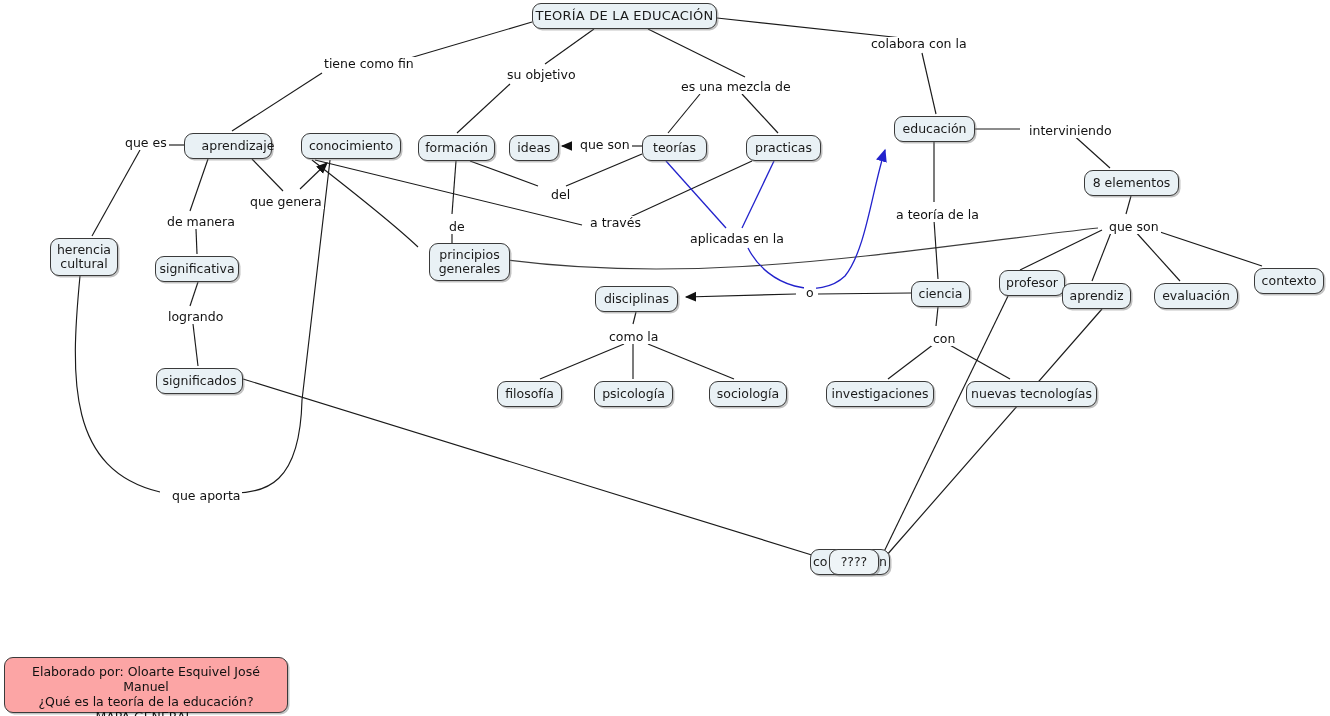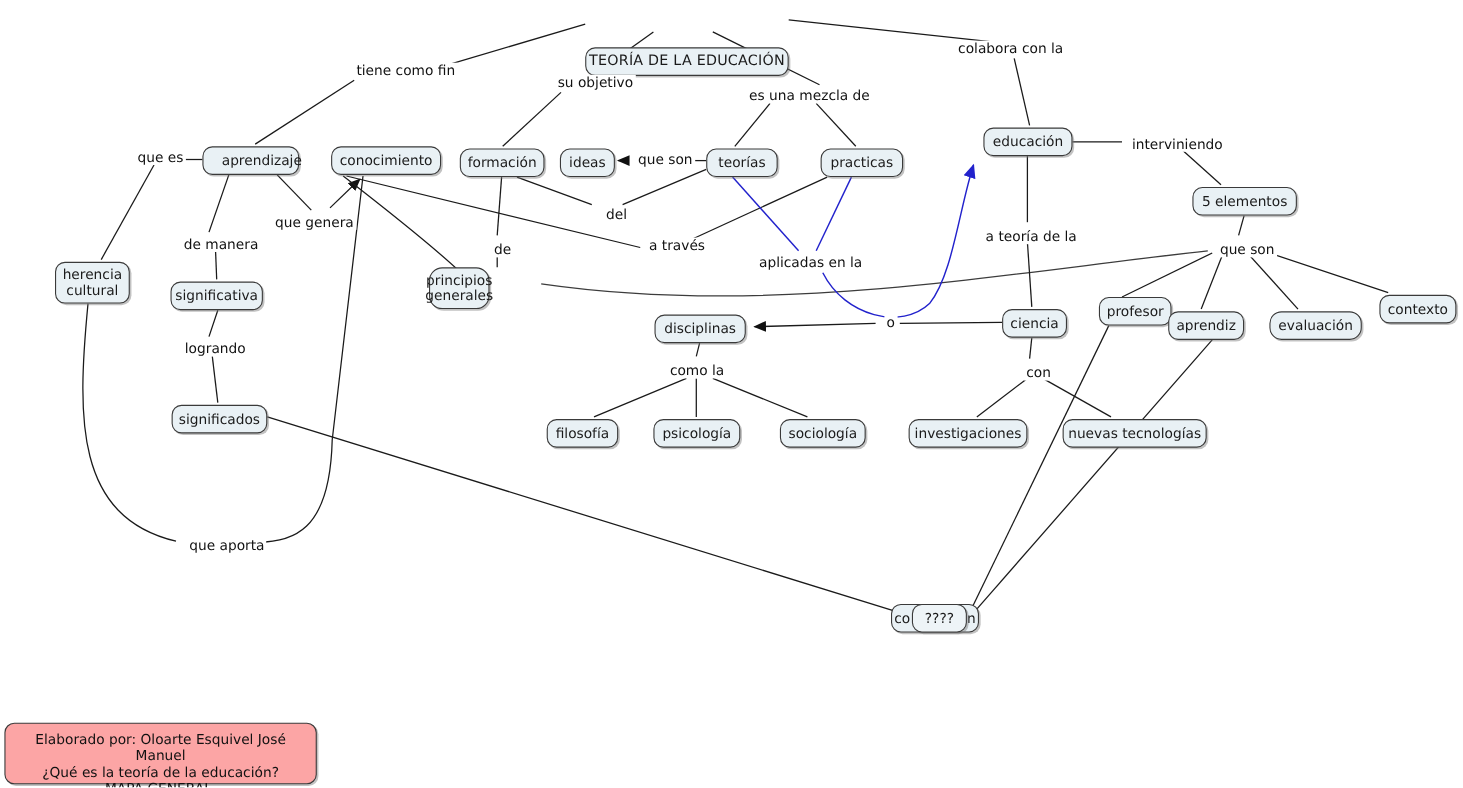--- a/index.html
+++ b/index.html
@@ -38,21 +38,20 @@
     justify-content: center;
     text-align: center;
     white-space: pre;
     box-shadow: 1.5px 1.5px 0 rgba(120,120,120,0.45);
     z-index: 5;
   }
   .node.title {
     font-size: 13px;
     letter-spacing: 0.2px;
     z-index: 6;
-    margin-top: 40px;
   }
   .node.overlap {
     z-index: 8;
     background: #eef4f7;
   }
   .label {
     position: absolute;
     font-size: 12.5px;
     line-height: 14px;
     color: #111111;
@@ -178,30 +177,30 @@
   <div class="node" style="left:418px; top:135px; width:77px; height:26px;">formación</div>
 
   <div class="node" style="left:509px; top:135px; width:50px; height:26px;">ideas</div>
 
   <div class="node" style="left:642px; top:135px; width:65px; height:26px;">teorías</div>
 
   <div class="node" style="left:746px; top:135px; width:75px; height:26px;">practicas</div>
 
   <div class="node" style="left:894px; top:116px; width:81px; height:26px;">educación</div>
 
-  <div class="node" style="left:1084px; top:170px; width:95px; height:26px;">5 elementos</div>
+  <div class="node" style="left:1084px; top:170px; width:95px; height:26px;">8 elementos</div>
 
   <div class="node" style="left:50px; top:238px; width:68px; height:38px;">herencia
 cultural</div>
 
   <div class="node" style="left:155px; top:256px; width:84px; height:26px;">significativa</div>
 
   <div class="node" style="left:156px; top:368px; width:87px; height:26px;">significados</div>
 
-  <div class="node" style="left:390px; top:243px; width:55px; height:38px;border-radius:12px;">principios
+  <div class="node" style="left:429px; top:243px; width:81px; height:38px;">principios
 generales</div>
 
   <div class="node" style="left:595px; top:286px; width:83px; height:26px;">disciplinas</div>
 
   <div class="node" style="left:911px; top:281px; width:59px; height:26px;">ciencia</div>
 
   <div class="node" style="left:983px; top:270px; width:66px; height:26px;margin-left:16px;">profesor</div>
 
   <div class="node" style="left:1062px; top:283px; width:69px; height:26px;">aprendiz</div>
 

